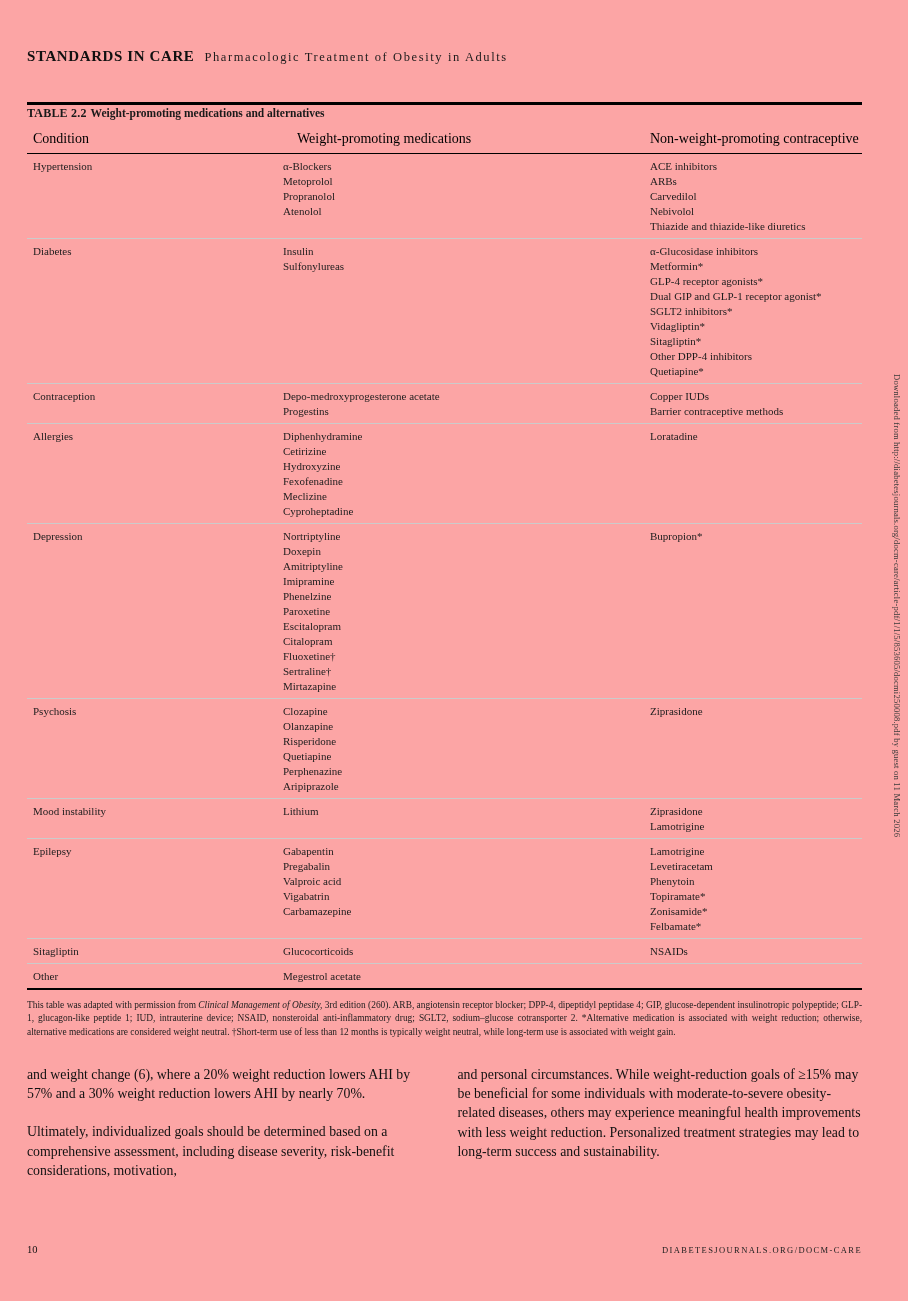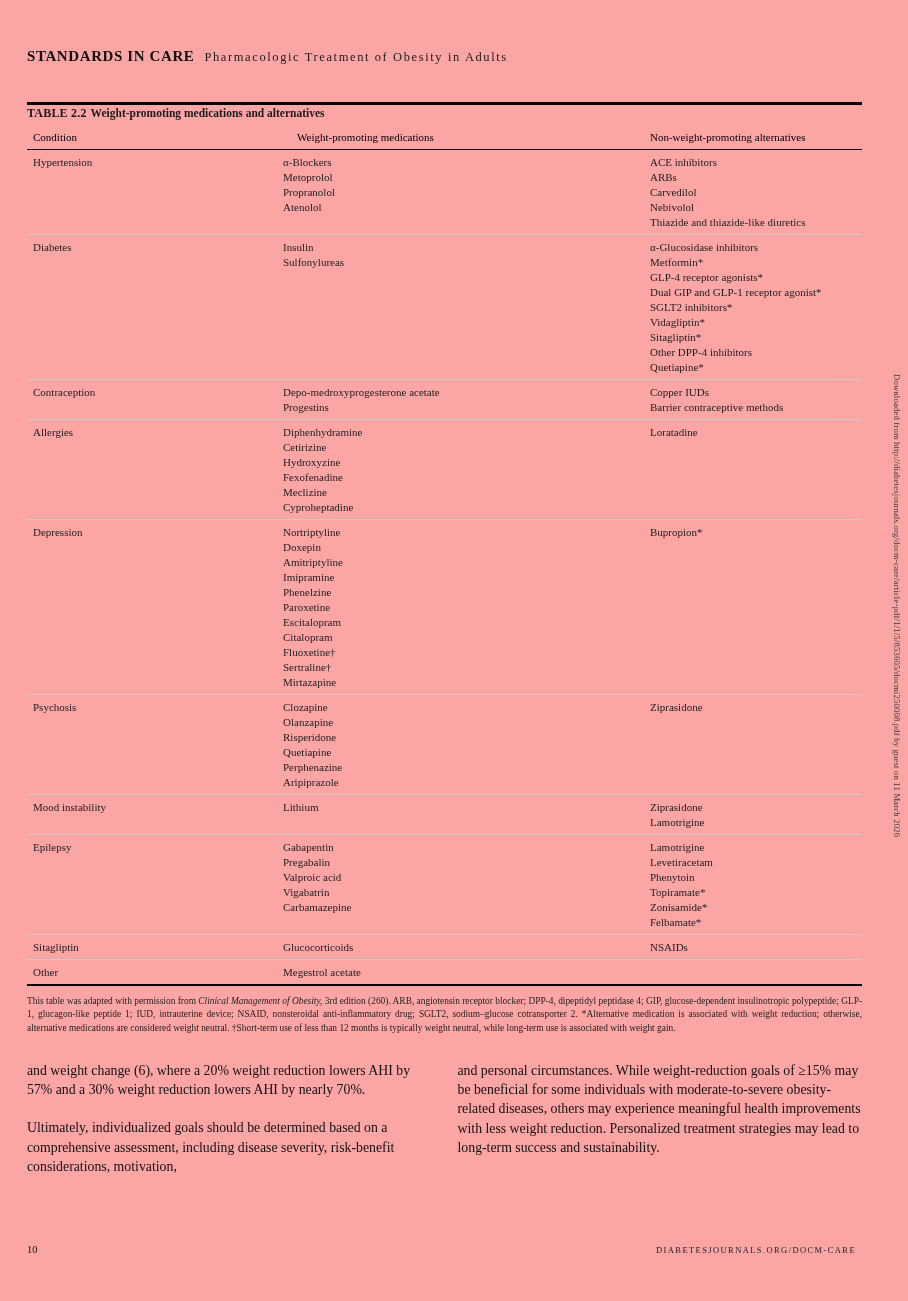--- a/index.html
+++ b/index.html
@@ -28,21 +28,21 @@
   
   .rule-thick { border: none; border-top: 3px solid #000; margin-top: 37px; }
   .tcaption { margin-top: 1px; font-size: 11.5px; }
   .tcaption .tlabel { font-weight: 700; font-size: 12px; letter-spacing: 0.2px; }
   .tcaption .tname { font-weight: 600; margin-left: 4px; }
 
   .thead {
     display: grid; grid-template-columns: 250px 367px 1fr;
     margin-top: 10px; padding: 0 0 6px 6px;
     border-bottom: 1px solid #000;
-    font-size: 11px; font-weight: 500; color: #000;
+    font-size: 14px; font-weight: 500; color: #000;
   }
   .thead .hcell2 { padding-left: 14px; }
 
   .tbody { font-size: 11px; line-height: 15px; color: #1d1d1d; }
   .trow {
     display: grid; grid-template-columns: 250px 367px 1fr;
     padding: 5px 0 4px 6px;
   }
   .trow + .trow { border-top: 1px solid #cbcbcb; }
   .rule-bottom { border: none; border-top: 2px solid #000; }
@@ -58,21 +58,21 @@
   
   .bodycols {
     display: grid; grid-template-columns: 1fr 1fr; column-gap: 26px;
     margin-top: 26px;
     font-size: 13.8px; line-height: 19.3px; color: #111;
   }
   .bodycols p + p { margin-top: 19px; }
 
   
   .footer {
-    position: absolute; left: 27px; right: 52px; top: 1244px;
+    position: absolute; left: 27px; right: 46px; top: 1244px;
     display: flex; justify-content: space-between; align-items: baseline;
   }
   .pagenum { font-size: 10.5px; color: #111; }
   .journal { font-size: 8.5px; letter-spacing: 1.4px; color: #222; }
 
   
   .vnotice {
     position: absolute; top: 374px; right: 6px;
     writing-mode: vertical-rl; text-orientation: mixed;
     font-size: 8.6px; letter-spacing: 0.2px; color: #3a3a3a;
@@ -91,21 +91,21 @@
 
     <hr class="rule-thick">
 
     <div class="tcaption">
       <span class="tlabel">TABLE 2.2</span><span class="tname">Weight-promoting medications and alternatives</span>
     </div>
 
     <div class="thead">
       <div class="hcell">Condition</div>
       <div class="hcell hcell2">Weight-promoting medications</div>
-      <div class="hcell">Non-weight-promoting alternatives</div>
+      <div class="hcell">Non-weight-promoting contraceptive</div>
     </div>
 
     <div class="tbody" id="table-body">
         <div class="trow">
           <div class="tcell">
             <div class="tline">Hypertension</div>
           </div>
           <div class="tcell">
             <div class="tline">α-Blockers</div>
             <div class="tline">Metoprolol</div>

